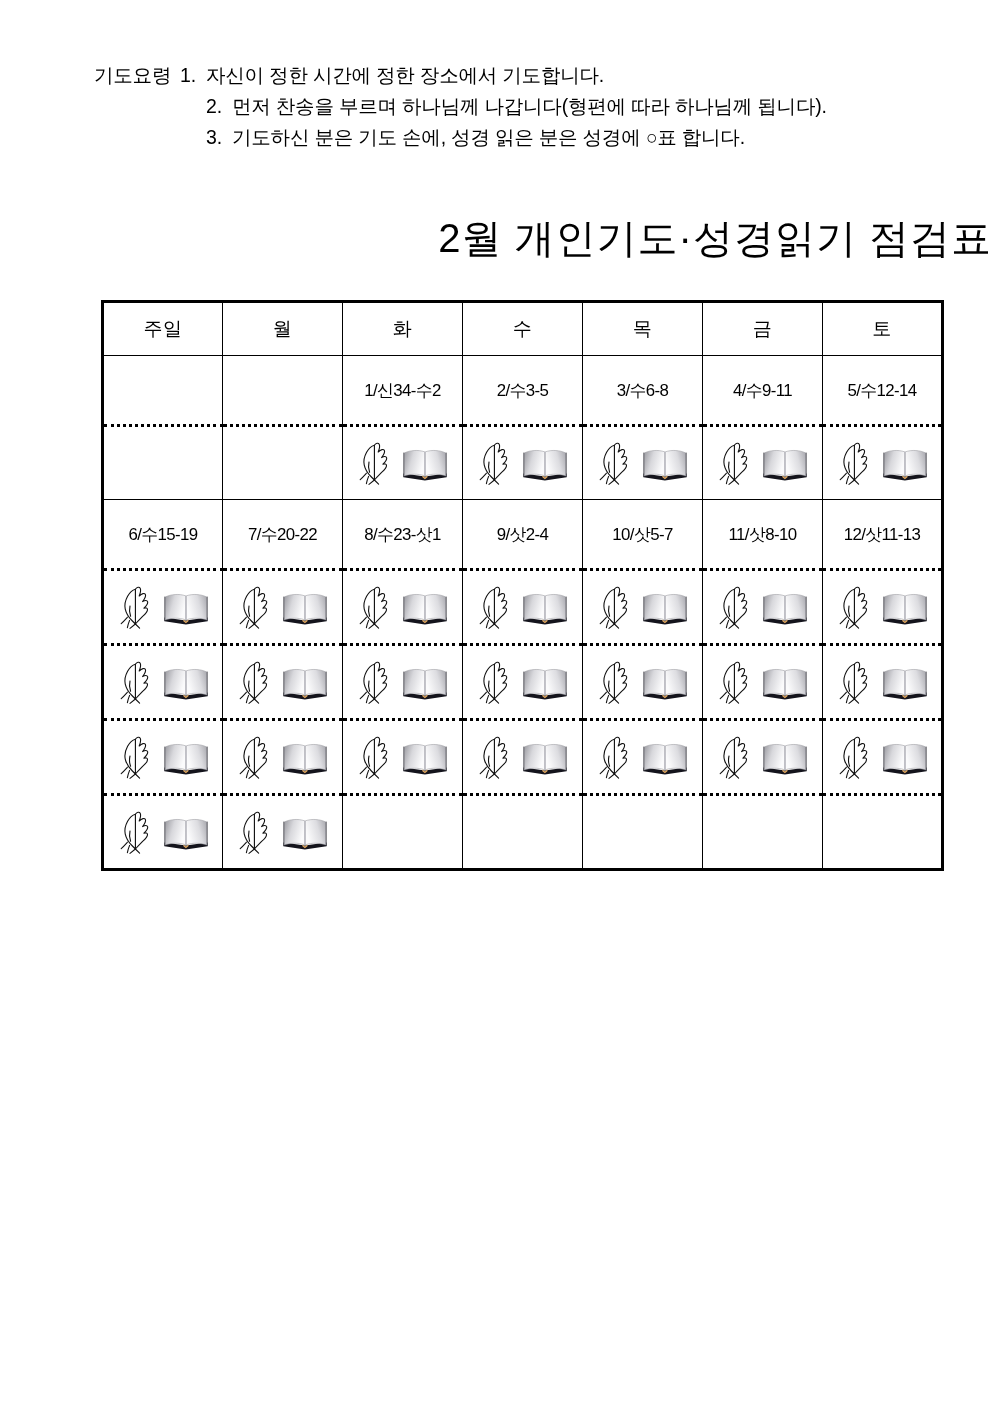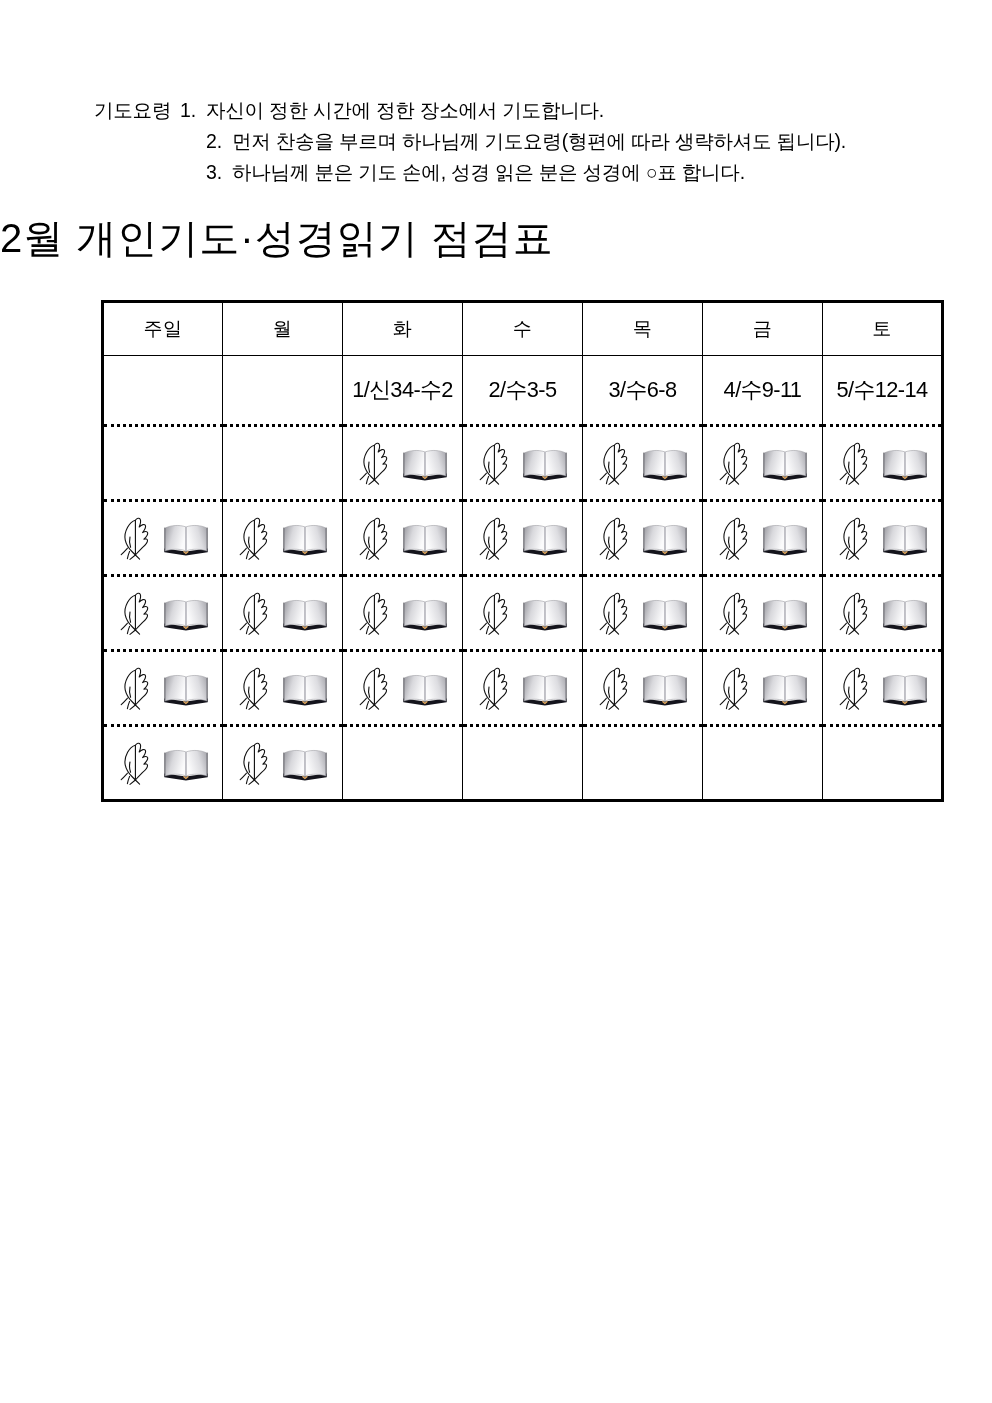--- a/index.html
+++ b/index.html
@@ -15,21 +15,20 @@
     position: relative;
     overflow: hidden;
   }
 
   
   .instructions {
     position: absolute;
     left: 94px;
     top: 60px;
     width: 860px;
-    margin-top: 35px;
   }
   .instr-line {
     font-size: 19.5px;
     line-height: 31px;
     letter-spacing: -0.2px;
     white-space: nowrap;
   }
   .instr-line .lead {
     display: inline-block;
     width: 86px;
@@ -41,21 +40,21 @@
   .instr-line.indent {
     padding-left: 112px;
   }
 
   
   .doc-title {
     position: absolute;
     left: 0;
     top: 212px;
     width: 992px;
-    text-align: left;
+    text-align: right;
     font-size: 40px;
     font-weight: 400;
     letter-spacing: 1px;
     line-height: 52px;
     white-space: nowrap;
   }
 
   
   .cal-wrap {
     position: absolute;
@@ -91,21 +90,21 @@
   tr.head th {
     height: 52px;
     font-size: 19px;
     font-weight: 400;
     letter-spacing: 0.5px;
   }
 
   
   tr.dates td {
     height: 68px;
-    font-size: 22px;
+    font-size: 17px;
     letter-spacing: -0.6px;
     white-space: nowrap;
   }
   tr.dates td .dtxt {
     display: block;
     transform: scaleX(0.99);
   }
 
   
   tr.icons td {
@@ -124,24 +123,24 @@
   .ico-book  { width: 48px; height: 38px; display: block; }
 </style>
 </head>
 <body>
 
 <div class="instructions">
   <div class="instr-line">
     <span class="lead">기도요령</span><span class="num">1.</span><span>자신이 정한 시간에 정한 장소에서 기도합니다.</span>
   </div>
   <div class="instr-line indent">
-    <span class="num">2.</span><span>먼저 찬송을 부르며 하나님께 기도요령(형편에 따라 생략하셔도 됩니다).</span>
+    <span class="num">2.</span><span>먼저 찬송을 부르며 하나님께 나갑니다(형편에 따라 하나님께 됩니다).</span>
   </div>
   <div class="instr-line indent">
-    <span class="num">3.</span><span>하나님께 분은 기도 손에, 성경 읽은 분은 성경에 ○표 합니다.</span>
+    <span class="num">3.</span><span>기도하신 분은 기도 손에, 성경 읽은 분은 성경에 ○표 합니다.</span>
   </div>
 </div>
 
 <div class="doc-title">2월 개인기도·성경읽기 점검표</div>
 
 <div class="cal-wrap">
   <table class="cal">
     <colgroup>
       <col>
         <col>
@@ -453,20 +452,43 @@
              C31.0 29.4 39.0 30.0 44.8 32.0 Z" fill="url(#pgR)" stroke="#8e8e95" stroke-width="0.5"></path>
 
     <path d="M23.9 7.6 L23.9 32.2" stroke="#b9b9c0" stroke-width="0.8" fill="none"></path>
 
     <path d="M21.4 31.4 L23.9 33.6 L26.4 31.4 L26.4 33.2 L23.9 35.2 L21.4 33.2 Z" fill="#e0a860"></path>
   </svg>
 </span>
             </div>
           </td>
         </tr>
+        <tr class="dates">
+          <td>
+            <span class="dtxt">6/수15-19</span>
+          </td>
+          <td>
+            <span class="dtxt">7/수20-22</span>
+          </td>
+          <td>
+            <span class="dtxt">8/수23-삿1</span>
+          </td>
+          <td>
+            <span class="dtxt">9/삿2-4</span>
+          </td>
+          <td>
+            <span class="dtxt">10/삿5-7</span>
+          </td>
+          <td>
+            <span class="dtxt">11/삿8-10</span>
+          </td>
+          <td>
+            <span class="dtxt">12/삿11-13</span>
+          </td>
+        </tr>
         <tr class="icons">
           <td>
             <div class="iconpair">
               <span>
   <svg class="ico-hands" viewBox="0 0 36 46" xmlns="http://www.w3.org/2000/svg">
     <g fill="#ffffff" stroke="#111111" stroke-width="1.1" stroke-linejoin="round" stroke-linecap="round">
       <path d="M18.4 5.2 C20.0 3.0 22.3 2.6 23.2 4.2 C24.1 5.9 23.4 9.0 22.2 12.0
                C25.0 9.4 27.4 8.8 28.3 10.3 C29.2 11.9 27.6 15.0 25.6 17.6
                C28.2 16.0 30.1 16.1 30.6 17.6 C31.2 19.3 29.2 22.0 26.9 24.2
                C29.0 23.5 30.4 24.1 30.5 25.5 C30.6 27.3 28.4 30.0 25.6 32.4

